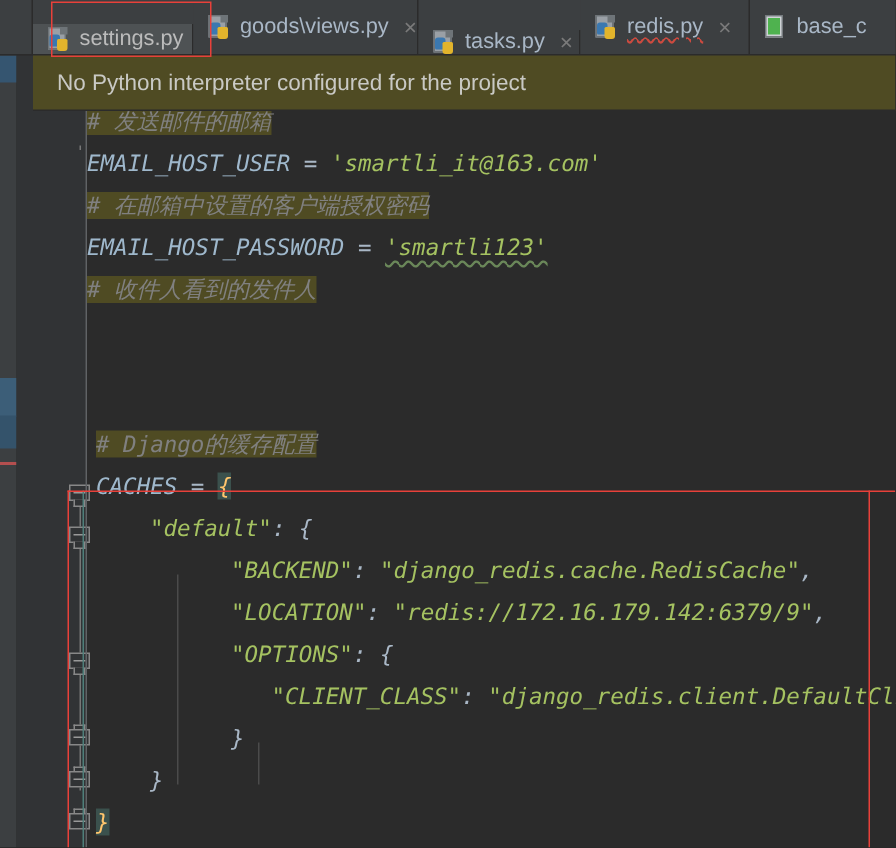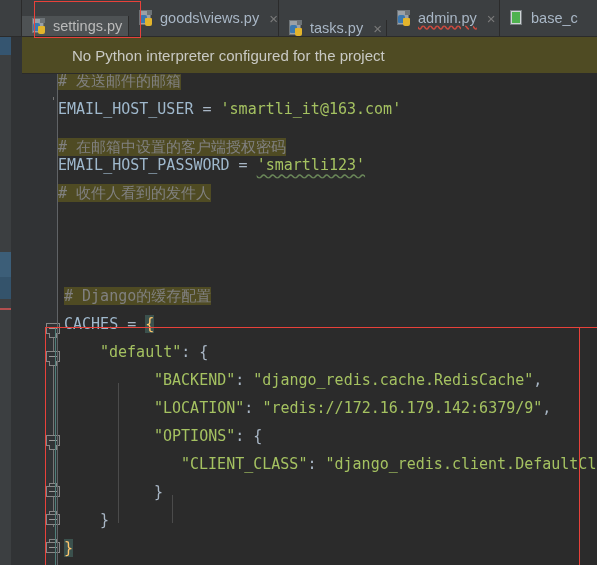--- a/index.html
+++ b/index.html
@@ -79,31 +79,30 @@
   }
 
   
   .banner{
     position:absolute;left:22px;top:37px;width:575px;height:37px;
     background:#4f4b23;
     border-bottom:1px solid #2b2b2b;
     display:flex;align-items:center;
     box-sizing:border-box;
     z-index:20;
-    padding-left:34px;
   }
   .banner .btext{
     font-family:"Liberation Sans", sans-serif;
     font-size:15px;color:#c9c9c4;padding-left:16px;
   }
 
   
   .editor{
     position:absolute;left:0;top:37px;width:597px;height:528px;
-    background:#2b2b2b;overflow:hidden;
+    background:#2b2b2b;overflow:hidden;font-style:italic;
   }
   
   .leftstripe{
     position:absolute;left:0;top:0;width:11px;height:528px;background:#3c3f41;
   }
   .leftstripe .mark-blue-top{
     position:absolute;left:0;top:0;width:11px;height:18px;background:#355570;
   }
   .leftstripe .mark-red{
     position:absolute;left:0;top:271px;width:11px;height:2px;background:#b34f4f;
@@ -225,21 +224,21 @@
       <span class="close">×</span>
     </div>
 
     <div class="tab inactive squiggle" style="width:113px;">
       <span class="pyicon">
         <span class="sheet"></span>
           <span class="fold"></span>
         <span class="snake-b"></span>
           <span class="snake-y"></span>
       </span>
-      <span class="label">admin.py</span>
+      <span class="label">redis.py</span>
       <span class="close">×</span>
     </div>
 
     <div class="tab inactive" style="width:100px;">
       <span class="htmicon">
         <span class="sheet"></span>
           <span class="glyph"></span>
       </span>
       <span class="label">base_c</span>
     </div>
@@ -304,21 +303,21 @@
       <div class="iguide teal" style="left:-3px;top:290px;height:248px;"></div>
       <div class="iguide" style="left:60px;top:346px;height:140px;"></div>
       <div class="iguide" style="left:114px;top:458px;height:28px;"></div>
 
       <div class="line" style="top:2px;"><span class="var">EMAIL_PORT</span><span class="pun"> = </span><span class="num">25</span></div>
 
       <div class="line" style="top:30px;"><span class="cm hl"># 发送邮件的邮箱</span></div>
 
       <div class="line" style="top:58px;"><span class="var">EMAIL_HOST_USER</span><span class="pun"> = </span><span class="str">'smartli_it@163.com'</span></div>
 
-      <div class="line" style="top:96px;"><span class="cm hl"># 在邮箱中设置的客户端授权密码</span></div>
+      <div class="line" style="top:86px;"><span class="cm hl"># 在邮箱中设置的客户端授权密码</span></div>
 
       <div class="line" style="top:114px;"><span class="var">EMAIL_HOST_PASSWORD</span><span class="pun"> = </span><span class="str sq">'smartli123'</span></div>
 
       <div class="line" style="top:142px;"><span class="cm hl"># 收件人看到的发件人</span></div>
 
 
       <div class="line" style="top:273px;left:6px;"><span class="var">CACHES</span><span class="pun"> = </span><span class="brace-hl">{</span></div>
 
       <div class="line" style="top:245px;left:6px;"><span class="cm hl"># Django的缓存配置</span></div>
 

